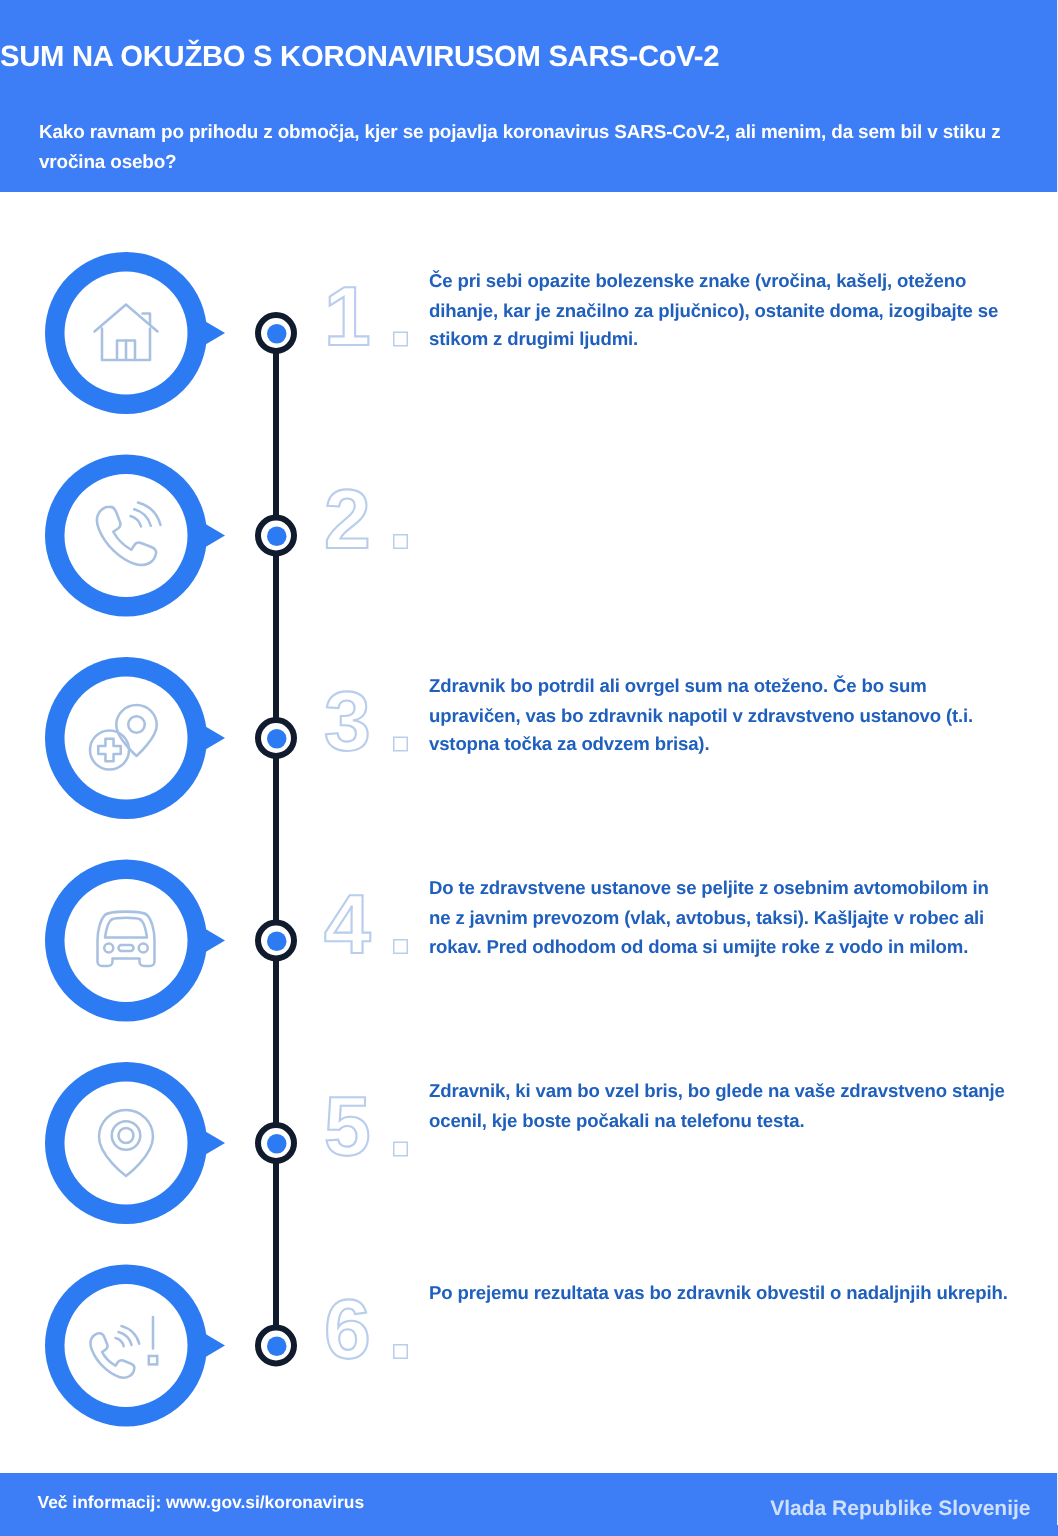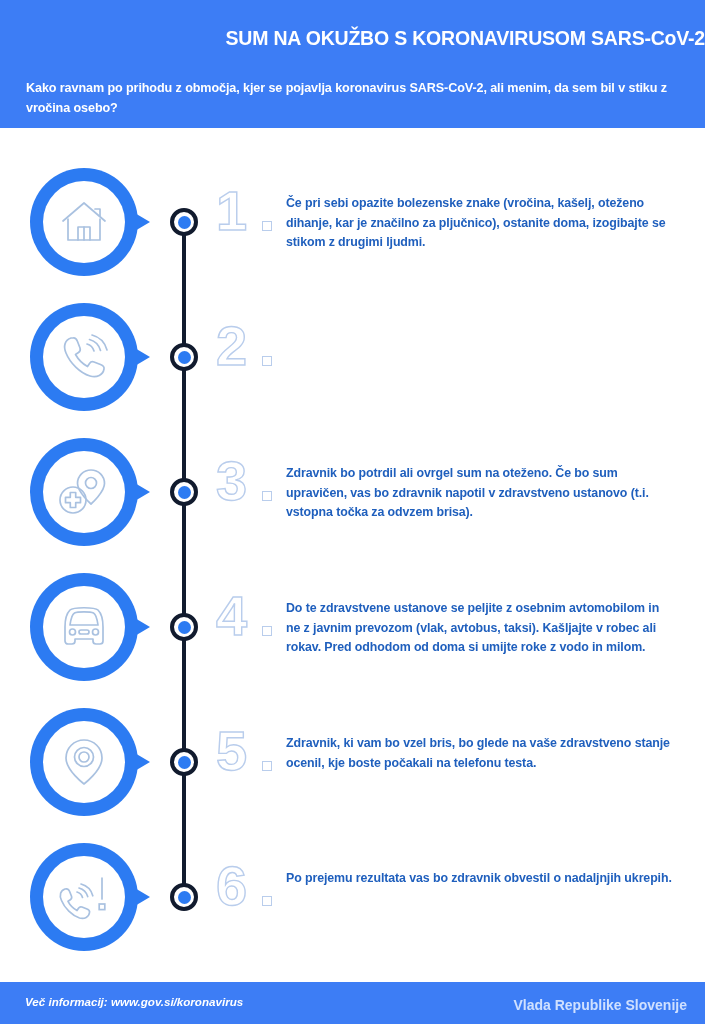--- a/index.html
+++ b/index.html
@@ -24,21 +24,21 @@
     left: 0; top: 0;
     width: 705px;
     height: 128px;
     background: #3d7df5;
     box-sizing: border-box;
   }
   .header-title {
     position: absolute;
     left: 0; top: 27px;
     width: 705px;
-    text-align: right;
+    text-align: left;
     color: #ffffff;
     font-size: 19.5px;
     font-weight: bold;
     letter-spacing: -0.2px;
   }
   .header-sub {
     position: absolute;
     left: 26px; top: 78px;
     width: 650px;
     color: #ffffff;
@@ -149,21 +149,21 @@
     top: 53px;
     width: 10px;
     height: 10px;
     border: 1.4px solid #b9cdec;
     box-sizing: border-box;
   }
 
   .step-text {
     position: absolute;
     left: 286px;
-    top: 26px;
+    top: 10px;
     width: 388px;
     color: #1f5fbd;
     font-size: 12.4px;
     font-weight: bold;
     line-height: 19.5px;
     letter-spacing: -0.1px;
   }
 
   
   .footer {
@@ -174,21 +174,20 @@
     height: 42px;
     background: #3d7df5;
   }
   .footer-left {
     position: absolute;
     left: 25px;
     top: 13px;
     color: #ffffff;
     font-size: 11.6px;
     font-weight: bold;
-    font-style: italic;
   }
   .footer-right {
     position: absolute;
     right: 18px;
     top: 15px;
     color: #cfe0ff;
     font-size: 14px;
     font-weight: bold;
   }
 </style>

